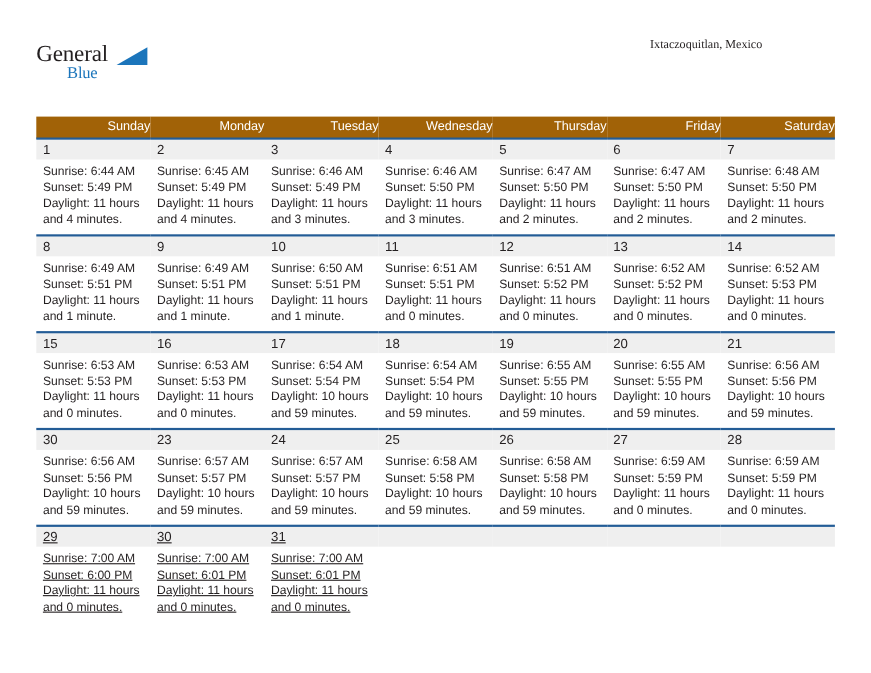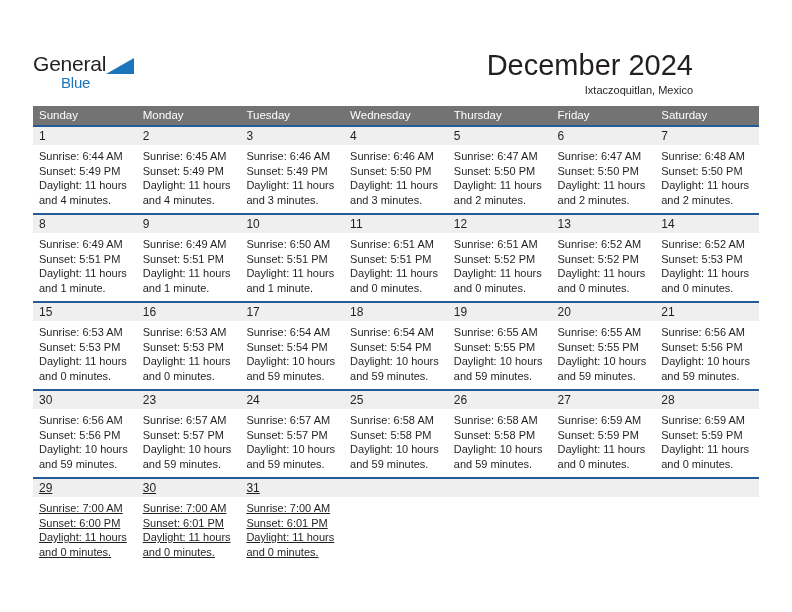--- a/index.html
+++ b/index.html
@@ -20,23 +20,24 @@
     position: relative;
     width: 792px;
     height: 612px;
     box-sizing: border-box;
   }
 
   
   .header {
     position: absolute;
     left: 0;
-    top: 15px;
+    top: 0;
     width: 726px;
     height: 100px;
+    font-family: Liberation Serif, serif;
   }
 
   .logo {
     position: absolute;
     left: 33px;
     top: 37px;
     width: 140px;
     height: 46px;
   }
   .logo-general {
@@ -101,25 +102,25 @@
   }
   .calendar th,
   .calendar td {
     padding: 0;
     margin: 0;
     width: 103.71px;
     vertical-align: top;
   }
 
   .calendar thead th {
-    background: #737373;
+    background: #a16207;
     color: #ffffff;
     font-size: 11.5px;
     font-weight: normal;
-    text-align: left;
+    text-align: right;
     height: 19px;
     line-height: 19px;
     padding-left: 6px;
     box-sizing: border-box;
   }
 
   .week-row td {
     border-top: 2px solid #235c96;
     height: 88px;
     box-sizing: border-box;
@@ -165,21 +166,20 @@
 
   <div class="header">
 
     <div class="logo">
       <span class="logo-general">General</span>
       <span class="logo-triangle"></span>
       <span class="logo-blue">Blue</span>
     </div>
 
     <div class="title-block">
-      <div class="cal-title">December 2024</div>
       <div class="cal-subtitle">Ixtaczoquitlan, Mexico</div>
     </div>
 
   </div>
 
   <table class="calendar">
     <thead>
       <tr>
         <th>Sunday</th>
         <th>Monday</th>

